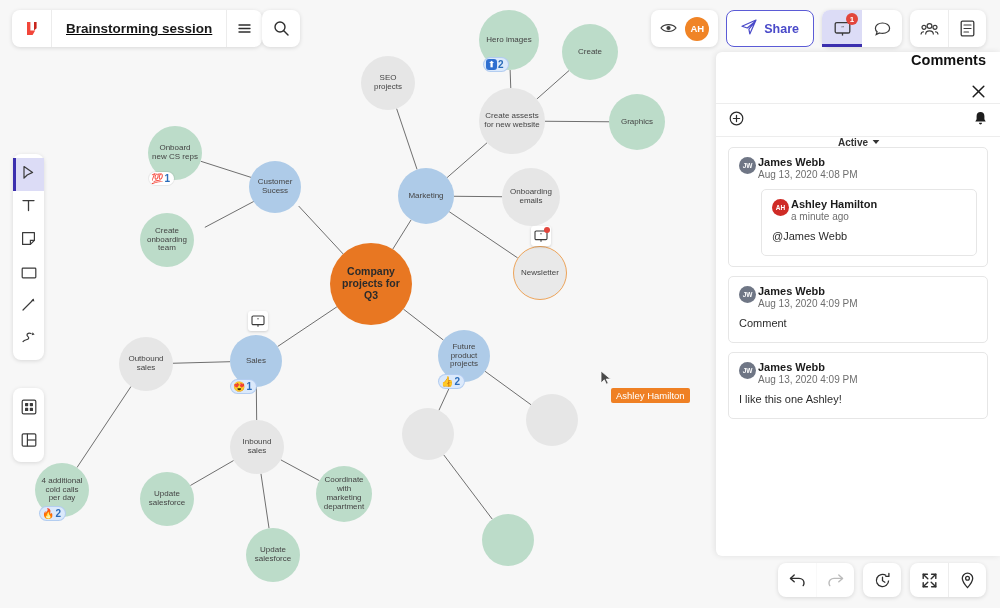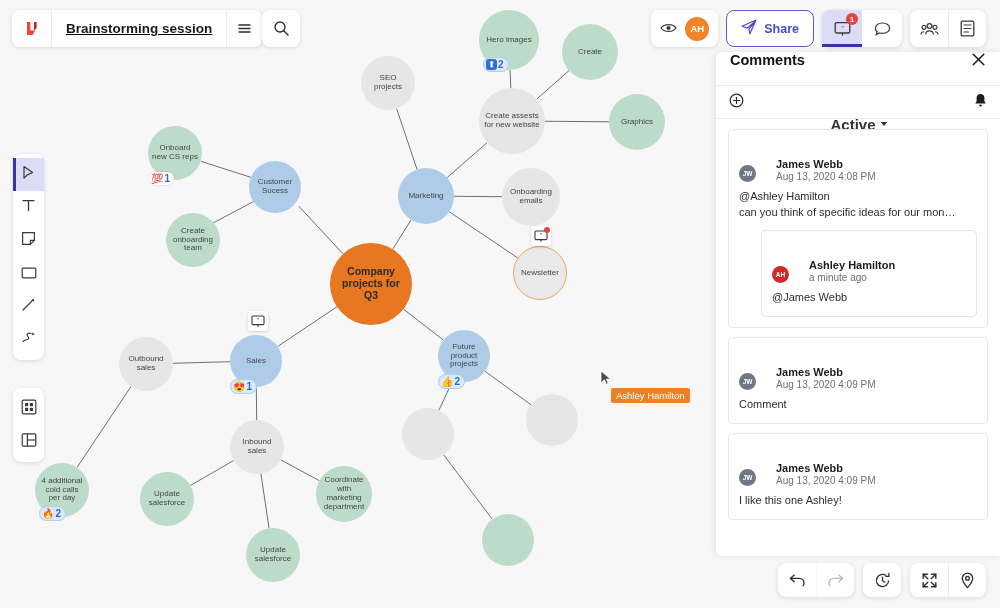--- a/index.html
+++ b/index.html
@@ -99,31 +99,31 @@
   #right-group .cell { width:38px; height:37px; display:flex; align-items:center;
                        justify-content:center; }
   #right-group .cell + .cell { border-left:1px solid #ececec; }
   .avatar { width:24px; height:24px; border-radius:50%; color:#fff; font-size:9.5px;
             font-weight:700; display:flex; align-items:center; justify-content:center; }
 
   
   #comments { position:absolute; right:0; top:52px; width:284px; height:504px;
               background:#fff; border-radius:6px 0 0 6px; box-shadow:-1px 0 6px rgba(0,0,0,.09);
               display:flex; flex-direction:column; }
-  #c-head { height:34px; display:flex; align-items:flex-start; justify-content:space-between;
-            padding:0 14px; border-bottom:1px solid #ededed; }
+  #c-head { height:52px; display:flex; align-items:flex-end; justify-content:space-between;
+            padding:0 14px; border-bottom:1px solid #ededed;flex-direction:column; }
   #c-head .t { font-size:14.5px; font-weight:700; color:#111; }
   #c-sub { height:33px; display:flex; align-items:center; justify-content:space-between;
            padding:0 13px; border-bottom:1px solid #ededed; }
-  #c-filter { font-size:15px; font-weight:700; color:#333; display:flex; gap:4px;
+  #c-filter { font-size:10px; font-weight:700; color:#333; display:flex; gap:4px;
               align-items:center;margin-top:44px; }
   #c-list { flex:1; padding:10px 12px; display:flex; flex-direction:column; gap:9px;
             overflow:hidden; }
   .cthread { border:1px solid #e6e6e6; border-radius:5px; padding:8px 10px 10px; }
-  .chead { display:flex; align-items:flex-end; gap:20px;margin-top:20px; }
+  .chead { display:flex; align-items:flex-start; gap:2px; }
   .chead .av { width:17px; height:17px; border-radius:50%; color:#fff; font-size:6.5px;
                font-weight:700; display:flex; align-items:center; justify-content:center;
                flex:0 0 17px; margin-top:1px; }
   .cname { font-size:11px; font-weight:700; color:#1c1c1c; }
   .ctime { font-size:10px; color:#6e6e6e; margin-top:1px; }
   .cbody { font-size:11px; color:#2b2b2b; margin-top:7px; line-height:1.45; }
   .creply { margin:9px 0 0 22px; border:1px solid #e6e6e6; border-radius:5px;
             padding:8px 10px 10px; }
 
   
@@ -185,21 +185,21 @@
         </div>
         <div class="node blue" style="left: 249px; top: 161px; width: 52px; height: 52px;">
           <span>Customer Sucess</span>
         </div>
         <div class="node blue" style="left: 398px; top: 168px; width: 56px; height: 56px;">
           <span>Marketing</span>
         </div>
         <div class="node grey" style="left: 502px; top: 168px; width: 58px; height: 58px;">
           <span>Onboarding emails</span>
         </div>
-        <div class="node green" style="left: 166px; top: 213px; width: 54px; height: 54px;">
+        <div class="node green" style="left: 140px; top: 213px; width: 54px; height: 54px;">
           <span>Create onboarding team</span>
         </div>
         <div class="node orange" style="left: 330px; top: 243px; width: 82px; height: 82px;">
           <span>Company projects for Q3</span>
         </div>
         <div class="node sel" style="left: 513px; top: 246px; width: 54px; height: 54px;">
           <span>Newsletter</span>
         </div>
         <div class="node grey" style="left: 119px; top: 337px; width: 54px; height: 54px;">
           <span>Outbound sales</span>
@@ -464,24 +464,20 @@
       </span>
     </div>
     <div id="c-list">
         <div class="cthread">
           <div class="chead">
             <div class="av" style="background: rgb(111, 118, 133);">JW</div>
             <div>
               <div class="cname">James Webb</div>
               <div class="ctime">Aug 13, 2020 4:08 PM</div>
             </div>
-          </div>
-          <div class="cbody">
-            <div>@Ashley Hamilton</div>
-            <div>can you think of specific ideas for our mon…</div>
           </div>
           <div class="creply">
             <div class="chead">
               <div class="av" style="background: rgb(207, 43, 38);">AH</div>
               <div>
                 <div class="cname">Ashley Hamilton</div>
                 <div class="ctime">a minute ago</div>
               </div>
             </div>
             <div class="cbody">

